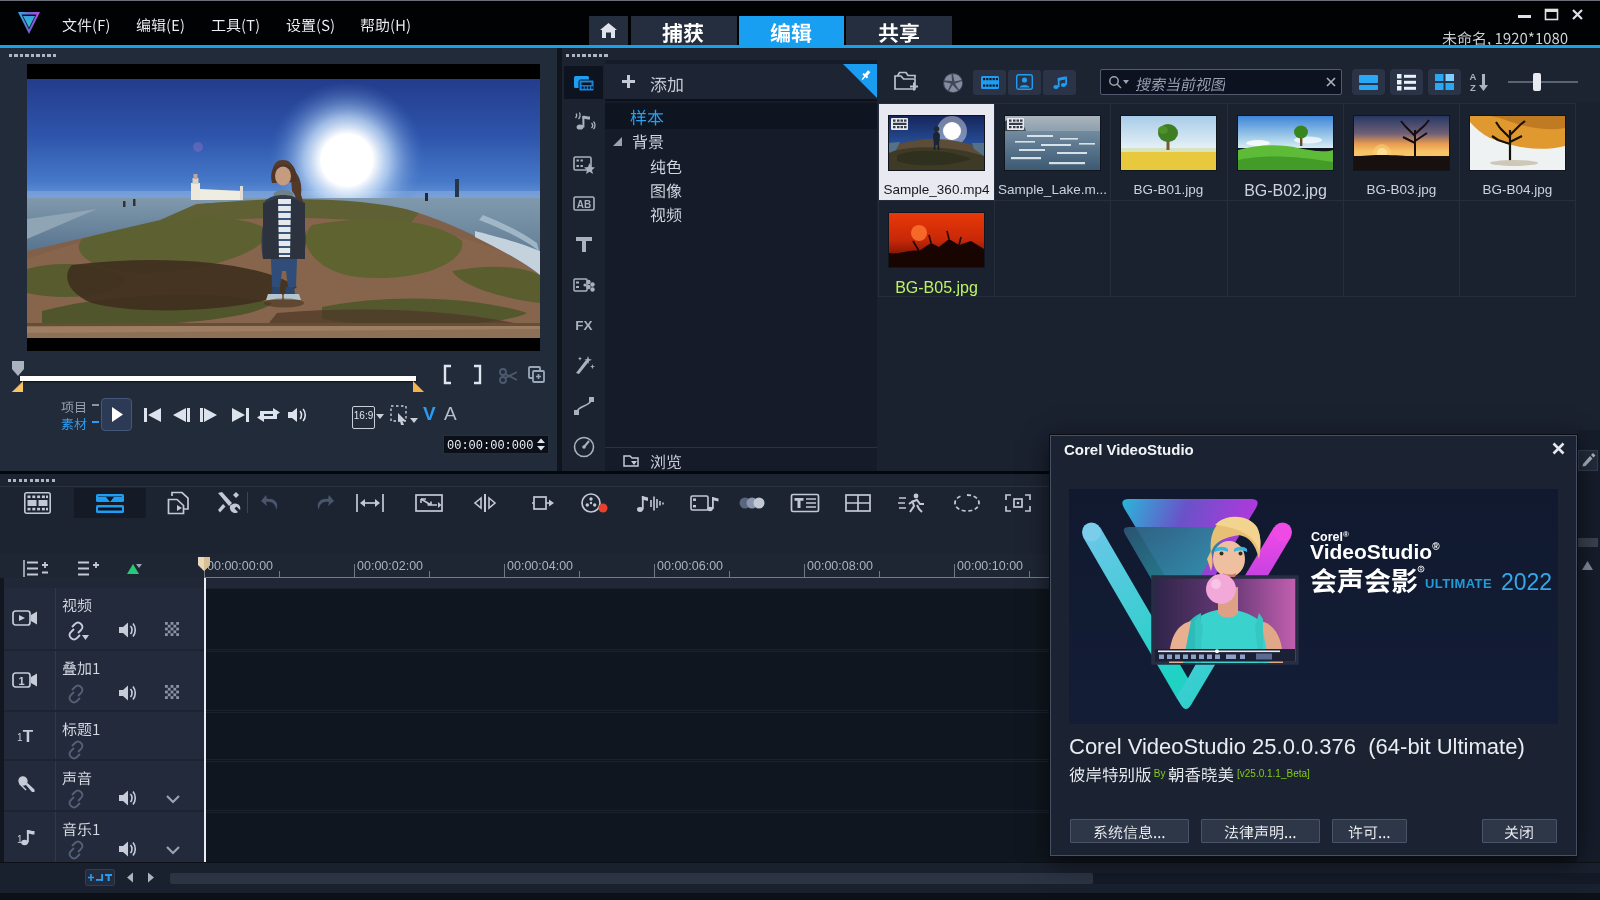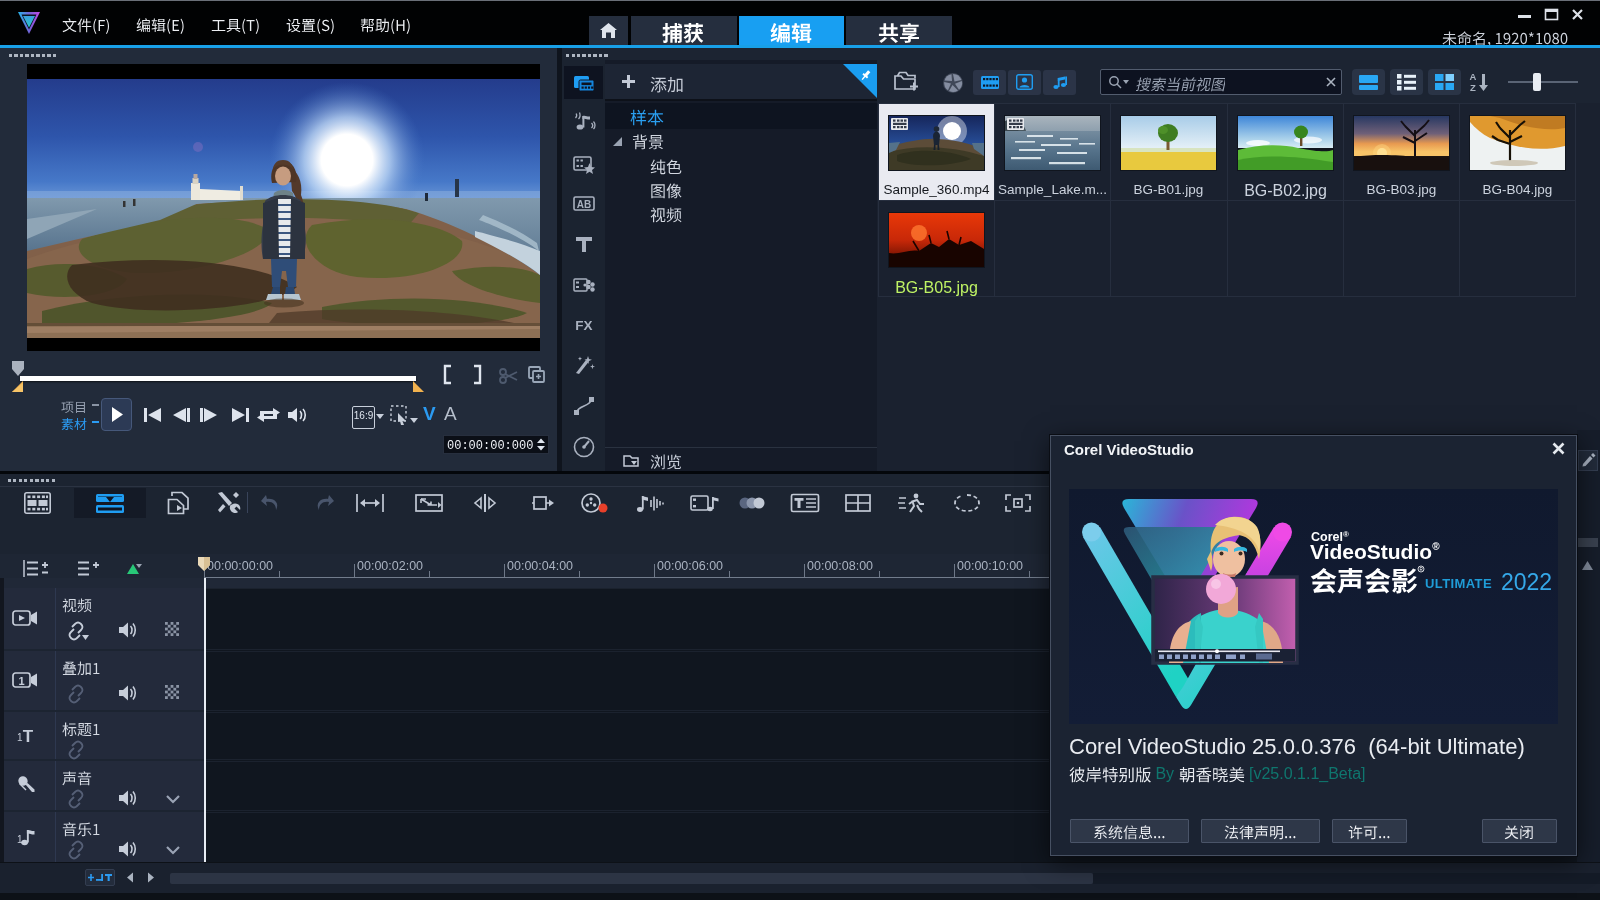--- a/index.html
+++ b/index.html
@@ -1071,21 +1071,21 @@
 </g>
 <text x="356" y="99" font-size="13" font-weight="bold" fill="#1f9dd8" font-family="Liberation Sans" letter-spacing="0.4">ULTIMATE</text>
 <text x="432" y="101" font-size="23" fill="#35a8e8" font-family="Liberation Sans">2022</text>
 </svg>
 <svg class="ab" style="left:1310px;top:564px" width="116" height="32" viewBox="0 -27 116 32">
     <path fill="#fff" d="M4.3 1.9C5.6 1.4 7.5 1.4 20.9 0.4C21.4 1.1 21.9 1.8 22.2 2.4L25.1 0.6C23.9 -1.4 21.4 -4.2 19.1 -6.3L16.3 -4.9C17.1 -4.2 17.8 -3.3 18.6 -2.5L9.2 -1.9C10.7 -3.3 12.2 -4.9 13.4 -6.4H24.8V-9.6H2.4V-6.4H8.9C7.5 -4.6 6.0 -3.2 5.3 -2.7C4.5 -1.9 3.9 -1.5 3.2 -1.4C3.6 -0.4 4.1 1.2 4.3 1.9ZM13.4 -23.1C10.8 -19.6 5.9 -16.3 0.7 -14.4C1.5 -13.7 2.6 -12.3 3.1 -11.5C4.5 -12.1 5.9 -12.8 7.2 -13.6V-11.8H19.9V-13.9C21.2 -13.0 22.7 -12.3 24.1 -11.7C24.6 -12.6 25.6 -13.9 26.4 -14.6C22.4 -15.8 18.1 -18.3 15.4 -20.5L16.3 -21.7ZM9.0 -14.8C10.7 -15.9 12.2 -17.1 13.6 -18.5C14.9 -17.3 16.6 -16.0 18.3 -14.8Z M38.8 -22.9V-20.9H28.6V-18.2H38.8V-16.5H30.4V-13.8H51.1V-16.5H42.1V-18.2H52.3V-20.9H42.1V-22.9ZM30.8 -12.3V-8.9C30.8 -6.2 30.5 -2.3 27.5 0.4C28.2 0.8 29.5 1.9 30.0 2.5C32.0 0.7 33.0 -1.7 33.5 -4.1H47.4V-2.6H50.7V-12.3ZM47.4 -6.8H42.0V-9.7H47.4ZM33.9 -6.8C34.0 -7.6 34.0 -8.3 34.0 -8.9V-9.7H38.9V-6.8Z M58.3 1.9C59.6 1.4 61.5 1.4 74.9 0.4C75.4 1.1 75.9 1.8 76.2 2.4L79.1 0.6C77.9 -1.4 75.4 -4.2 73.1 -6.3L70.3 -4.9C71.1 -4.2 71.8 -3.3 72.6 -2.5L63.2 -1.9C64.7 -3.3 66.2 -4.9 67.4 -6.4H78.8V-9.6H56.4V-6.4H62.9C61.5 -4.6 60.0 -3.2 59.3 -2.7C58.5 -1.9 57.9 -1.5 57.2 -1.4C57.6 -0.4 58.1 1.2 58.3 1.9ZM67.4 -23.1C64.8 -19.6 59.9 -16.3 54.7 -14.4C55.5 -13.7 56.6 -12.3 57.1 -11.5C58.5 -12.1 59.9 -12.8 61.2 -13.6V-11.8H73.9V-13.9C75.2 -13.0 76.7 -12.3 78.1 -11.7C78.6 -12.6 79.7 -13.9 80.4 -14.6C76.4 -15.8 72.1 -18.3 69.4 -20.5L70.3 -21.7ZM63.0 -14.8C64.7 -15.9 66.2 -17.1 67.6 -18.5C68.9 -17.3 70.6 -16.0 72.3 -14.8Z M103.0 -22.5C101.6 -20.3 98.9 -18.1 96.6 -16.9C97.4 -16.3 98.4 -15.3 98.9 -14.7C101.5 -16.3 104.2 -18.6 106.1 -21.2ZM103.7 -15.1C102.1 -12.9 99.2 -10.6 96.7 -9.2C97.5 -8.6 98.4 -7.7 98.9 -6.9C101.7 -8.6 104.7 -11.2 106.7 -13.9ZM86.9 -7.5H92.9V-6.1H86.9ZM86.5 -17.2H93.3V-16.1H86.5ZM86.5 -20.0H93.3V-19.0H86.5ZM84.6 -3.9C84.1 -2.6 83.2 -1.1 82.2 -0.1C82.8 0.3 83.9 1.1 84.4 1.6C85.4 0.5 86.6 -1.5 87.3 -3.1ZM91.9 -2.9C92.7 -1.6 93.6 0.3 94.0 1.5L96.4 0.3L96.2 -0.2C97.0 0.4 97.9 1.4 98.3 2.2C101.9 0.2 105.1 -2.8 107.1 -6.5L104.1 -7.6C102.5 -4.5 99.3 -1.9 96.1 -0.4C95.6 -1.4 94.8 -2.8 94.1 -3.9ZM87.9 -13.7 88.3 -13.0H82.2V-10.5H97.4V-13.0H91.8C91.6 -13.4 91.4 -13.8 91.1 -14.2H96.5V-22.0H83.4V-14.2H90.2ZM83.9 -9.6V-4.0H88.2V-0.5C88.2 -0.3 88.2 -0.2 87.9 -0.2C87.6 -0.2 86.8 -0.2 85.9 -0.2C86.3 0.5 86.7 1.6 86.8 2.4C88.3 2.4 89.4 2.4 90.3 2.0C91.2 1.6 91.4 0.9 91.4 -0.4V-4.0H96.1V-9.6Z"></path>
     <circle cx="111" cy="-22" r="3" fill="none" stroke="#fff" stroke-width="0.8"></circle>
     <text x="111" y="-20" font-size="4.5" fill="#fff" text-anchor="middle" font-family="Liberation Sans">R</text>
   </svg>
 <div class="ab " style="left:1069px;top:734px;width:480px;height:20px;color:#e9ecf1;font-size:22px">Corel VideoStudio 25.0.0.376&nbsp; (64-bit Ultimate)</div>
-<div class="ab" style="left:1069px;top:763px;color:#0f766e;font-size:16px"><svg class="t" style="vertical-align:3px" width="82" height="23" viewBox="0 0 82 23">
+<div class="ab" style="left:1069px;top:763px;color:#84cc16;font-size:10px"><svg class="t" style="vertical-align:3px" width="82" height="23" viewBox="0 0 82 23">
       <path fill="#e9ecf1" transform="translate(0,18)" d="M4.0 -13.8C3.3 -12.7 2.0 -11.3 0.7 -10.4C0.9 -10.2 1.2 -9.7 1.4 -9.4C2.8 -10.4 4.3 -11.9 5.2 -13.4ZM4.3 -10.2C3.4 -8.5 1.9 -6.8 0.5 -5.7C0.7 -5.5 1.1 -4.8 1.2 -4.5C1.7 -5.0 2.3 -5.6 2.8 -6.2V1.3H4.0V-7.7C4.6 -8.3 5.0 -9.1 5.4 -9.8ZM6.2 -11.4V-7.1C6.2 -4.8 6.1 -1.7 4.5 0.4C4.7 0.6 5.2 1.0 5.4 1.2C6.9 -0.9 7.3 -3.9 7.4 -6.3H7.6C8.2 -4.5 9.0 -3.0 10.2 -1.8C9.1 -0.8 7.8 -0.1 6.5 0.3C6.7 0.5 7.0 1.0 7.2 1.3C8.5 0.8 9.9 0.0 11.0 -0.9C12.1 0.0 13.4 0.8 14.9 1.3C15.1 1.0 15.5 0.5 15.7 0.2C14.3 -0.2 13.0 -0.9 11.9 -1.8C13.2 -3.1 14.1 -4.9 14.7 -7.1L13.9 -7.4L13.7 -7.4H11.2V-10.3H13.9C13.7 -9.5 13.5 -8.7 13.3 -8.2L14.4 -7.9C14.7 -8.7 15.1 -10.1 15.5 -11.3L14.6 -11.5L14.4 -11.4H11.2V-13.9H10.0V-11.4ZM10.0 -10.3V-7.4H7.4V-10.3ZM13.2 -6.3C12.7 -4.8 11.9 -3.6 11.0 -2.6C10.0 -3.6 9.3 -4.9 8.7 -6.3Z M18.5 -8.7V-5.5C18.5 -3.8 18.4 -1.5 17.1 0.2C17.3 0.4 17.9 0.8 18.1 1.0C19.5 -0.8 19.7 -3.5 19.7 -5.5V-7.6H31.9V-8.7ZM20.3 -3.3V-2.2H25.5V1.3H26.7V-2.2H32.2V-3.3H26.7V-5.1H31.3V-6.2H21.1V-5.1H25.5V-3.3ZM24.1 -13.9V-11.1H19.8V-13.2H18.6V-10.0H31.1V-13.2H29.8V-11.1H25.4V-13.9Z M40.5 -3.5C41.3 -2.7 42.2 -1.6 42.6 -0.8L43.6 -1.4C43.2 -2.2 42.3 -3.3 41.5 -4.1ZM43.6 -13.9V-12.1H40.4V-10.9H43.6V-8.8H39.4V-7.7H45.6V-5.7H39.7V-4.5H45.6V-0.2C45.6 0.0 45.5 0.1 45.3 0.1C45.0 0.1 44.1 0.1 43.1 0.1C43.3 0.4 43.4 1.0 43.5 1.3C44.7 1.3 45.6 1.3 46.1 1.1C46.6 0.9 46.8 0.5 46.8 -0.2V-4.5H48.7V-5.7H46.8V-7.7H48.8V-8.8H44.8V-10.9H48.0V-12.1H44.8V-13.9ZM34.6 -12.6C34.5 -10.5 34.1 -8.4 33.6 -7.0C33.9 -6.9 34.4 -6.6 34.6 -6.5C34.8 -7.2 35.1 -8.2 35.2 -9.3H36.5V-5.2C35.5 -4.9 34.5 -4.7 33.8 -4.5L34.0 -3.2L36.5 -4.0V1.3H37.7V-4.4L39.4 -4.9L39.3 -6.1L37.7 -5.6V-9.3H39.3V-10.5H37.7V-13.8H36.5V-10.5H35.4C35.5 -11.1 35.6 -11.7 35.6 -12.4Z M59.8 -11.9V-2.7H61.0V-11.9ZM63.3 -13.5V-0.3C63.3 0.0 63.2 0.1 62.9 0.1C62.6 0.1 61.7 0.1 60.5 0.1C60.7 0.4 60.9 1.0 61.0 1.3C62.5 1.3 63.3 1.3 63.9 1.1C64.3 0.9 64.6 0.5 64.6 -0.3V-13.5ZM52.2 -12.0H56.4V-8.8H52.2ZM51.0 -13.1V-7.7H57.6V-13.1ZM53.4 -7.3 53.3 -5.9H50.4V-4.7H53.2C52.9 -2.4 52.1 -0.6 50.0 0.5C50.3 0.7 50.7 1.1 50.8 1.4C53.2 0.1 54.0 -2.1 54.4 -4.7H56.6C56.5 -1.6 56.3 -0.4 56.1 -0.1C55.9 0.0 55.8 0.0 55.5 0.0C55.3 0.0 54.6 0.0 53.9 -0.0C54.1 0.3 54.3 0.8 54.3 1.2C55.0 1.2 55.7 1.2 56.1 1.1C56.5 1.1 56.8 1.0 57.1 0.6C57.5 0.1 57.7 -1.3 57.9 -5.3C57.9 -5.5 57.9 -5.9 57.9 -5.9H54.5L54.5 -7.3Z M67.7 -13.5V-7.0C67.7 -4.5 67.6 -1.5 66.5 0.6C66.8 0.8 67.2 1.1 67.4 1.4C68.4 -0.3 68.7 -2.5 68.8 -4.7H71.1V1.3H72.2V-5.8H68.9L68.9 -7.0V-8.2H73.2V-9.3H71.8V-13.9H70.7V-9.3H68.9V-13.5ZM80.1 -7.9C79.7 -6.0 79.1 -4.4 78.3 -3.1C77.5 -4.5 76.9 -6.1 76.5 -7.9ZM74.0 -12.7V-7.0C74.0 -4.6 73.8 -1.5 72.6 0.7C72.8 0.9 73.3 1.2 73.5 1.4C75.0 -1.0 75.2 -4.3 75.2 -7.0V-7.9H75.5C75.9 -5.7 76.6 -3.7 77.5 -2.1C76.7 -1.0 75.6 -0.2 74.5 0.3C74.7 0.6 75.1 1.1 75.2 1.4C76.3 0.8 77.4 -0.0 78.2 -1.1C79.0 -0.0 79.9 0.8 81.0 1.4C81.2 1.0 81.6 0.6 81.9 0.4C80.7 -0.2 79.8 -1.0 79.0 -2.0C80.1 -3.8 81.0 -6.0 81.4 -8.9L80.6 -9.1L80.4 -9.0H75.2V-11.7C77.4 -11.9 79.9 -12.2 81.6 -12.7L80.9 -13.7C79.2 -13.3 76.4 -12.9 74.0 -12.7Z"></path>
     </svg><span style="vertical-align:top;line-height:22px"> By </span><svg class="t" style="vertical-align:3px" width="66" height="23" viewBox="0 0 66 23">
       <path fill="#e9ecf1" transform="translate(0,18)" d="M2.5 -6.3H6.7V-5.0H2.5ZM2.5 -8.6H6.7V-7.3H2.5ZM0.7 -2.7V-1.6H3.9V1.3H5.1V-1.6H8.4V-2.7H5.1V-4.0H7.9V-9.6H5.1V-10.9H8.3V-12.0H5.1V-13.9H3.9V-12.0H0.9V-10.9H3.9V-9.6H1.3V-4.0H3.9V-2.7ZM13.9 -8.0V-5.2H10.4C10.4 -5.8 10.4 -6.4 10.4 -7.0V-8.0ZM13.9 -9.1H10.4V-11.9H13.9ZM9.2 -13.1V-7.0C9.2 -4.5 9.0 -1.5 6.9 0.6C7.2 0.8 7.7 1.1 7.9 1.4C9.4 -0.1 10.0 -2.1 10.2 -4.1H13.9V-0.2C13.9 0.0 13.8 0.1 13.6 0.1C13.4 0.1 12.6 0.1 11.7 0.1C11.9 0.4 12.1 1.0 12.1 1.3C13.3 1.3 14.1 1.3 14.5 1.1C15.0 0.9 15.1 0.5 15.1 -0.2V-13.1Z M21.1 -1.8H28.6V-0.3H21.1ZM21.1 -2.7V-4.2H28.6V-2.7ZM19.9 -5.2V1.3H21.1V0.7H28.6V1.3H29.9V-5.2ZM29.3 -13.7C26.9 -13.1 22.5 -12.7 18.8 -12.5C18.9 -12.2 19.1 -11.7 19.1 -11.4C20.7 -11.5 22.4 -11.6 24.1 -11.8V-10.1H17.4V-8.9H22.8C21.3 -7.4 19.1 -6.0 17.1 -5.3C17.4 -5.0 17.8 -4.6 17.9 -4.3C20.1 -5.2 22.6 -6.9 24.1 -8.9V-5.7H25.4V-8.9C27.0 -7.0 29.4 -5.3 31.6 -4.5C31.8 -4.8 32.1 -5.2 32.4 -5.5C30.4 -6.2 28.2 -7.5 26.7 -8.9H32.1V-10.1H25.4V-11.9C27.2 -12.1 28.9 -12.4 30.3 -12.8Z M37.6 -6.8V-3.1H35.2V-6.8ZM37.6 -7.9H35.2V-11.6H37.6ZM34.2 -12.7V-0.6H35.2V-1.9H38.6V-12.7ZM46.7 -10.7C46.1 -9.9 45.2 -9.3 44.2 -8.7C43.8 -9.3 43.5 -10.0 43.2 -10.8L48.2 -11.3L48.0 -12.3L42.9 -11.8C42.8 -12.4 42.7 -13.1 42.7 -13.8H41.5C41.6 -13.1 41.7 -12.3 41.8 -11.7L39.2 -11.4L39.4 -10.4L42.1 -10.6C42.4 -9.8 42.8 -8.9 43.2 -8.2C41.9 -7.7 40.5 -7.3 39.1 -7.0C39.3 -6.8 39.7 -6.3 39.8 -6.0C41.2 -6.4 42.6 -6.8 43.8 -7.4C44.7 -6.3 45.8 -5.7 46.9 -5.7C47.9 -5.7 48.3 -6.2 48.5 -7.9C48.2 -8.0 47.9 -8.2 47.6 -8.4C47.6 -7.2 47.4 -6.8 47.0 -6.8C46.3 -6.7 45.5 -7.2 44.8 -7.9C46.1 -8.5 47.1 -9.3 47.8 -10.3ZM39.1 -5.0V-4.0H41.7C41.5 -1.7 40.9 -0.4 38.4 0.3C38.7 0.5 39.0 1.0 39.2 1.3C41.9 0.4 42.7 -1.3 42.9 -4.0H44.5V-0.4C44.5 0.7 44.8 1.1 46.0 1.1C46.2 1.1 47.3 1.1 47.5 1.1C48.5 1.1 48.8 0.6 48.9 -1.2C48.5 -1.3 48.1 -1.5 47.8 -1.6C47.8 -0.2 47.7 0.1 47.4 0.1C47.2 0.1 46.3 0.1 46.1 0.1C45.8 0.1 45.7 0.0 45.7 -0.4V-4.0H48.6V-5.0Z M61.0 -13.9C60.6 -13.2 60.0 -12.2 59.5 -11.6H55.2L55.8 -11.8C55.5 -12.4 54.9 -13.3 54.3 -13.9L53.2 -13.5C53.7 -12.9 54.2 -12.1 54.5 -11.6H51.1V-10.4H57.1V-9.1H51.9V-8.0H57.1V-6.6H50.4V-5.5H57.0C56.9 -5.1 56.8 -4.6 56.7 -4.2H50.9V-3.1H56.4C55.6 -1.4 54.0 -0.4 50.2 0.2C50.4 0.4 50.7 1.0 50.8 1.3C55.1 0.6 56.9 -0.8 57.7 -3.0C59.0 -0.6 61.2 0.7 64.6 1.3C64.7 0.9 65.1 0.4 65.3 0.1C62.3 -0.2 60.1 -1.3 58.9 -3.1H65.0V-4.2H58.0C58.1 -4.6 58.2 -5.1 58.2 -5.5H65.2V-6.6H58.3V-8.0H63.7V-9.1H58.3V-10.4H64.4V-11.6H60.9C61.3 -12.1 61.8 -12.9 62.3 -13.5Z"></path>
     </svg><span style="vertical-align:top;line-height:22px"> [v25.0.1.1_Beta]</span></div>
 <div class="ab " style="left:1070px;top:819px;width:119px;height:24px;background:#2e3748;border:1px solid #4a5468;border-radius:1px"></div>
 <div class="ab" style="left:1093px;top:822px"><svg class="t" style="vertical-align:0px" width="73" height="21" viewBox="0 0 73 21">
       <path fill="#eceef2" transform="translate(0,16)" d="M4.3 -3.4C3.5 -2.3 2.2 -1.2 1.1 -0.4C1.3 -0.3 1.8 0.1 2.0 0.3C3.2 -0.5 4.5 -1.7 5.4 -3.0ZM9.5 -2.9C10.8 -1.9 12.3 -0.5 13.1 0.3L14.0 -0.3C13.2 -1.2 11.7 -2.5 10.4 -3.4ZM10.0 -6.7C10.3 -6.3 10.8 -5.9 11.2 -5.4L4.6 -5.0C6.8 -6.1 9.1 -7.5 11.3 -9.2L10.5 -9.9C9.7 -9.3 8.9 -8.7 8.1 -8.1L4.4 -8.0C5.5 -8.7 6.6 -9.7 7.6 -10.7C9.6 -10.9 11.4 -11.2 12.8 -11.5L12.0 -12.5C9.6 -11.9 5.2 -11.5 1.6 -11.3C1.7 -11.0 1.9 -10.6 1.9 -10.3C3.2 -10.4 4.6 -10.5 6.0 -10.6C5.0 -9.6 3.9 -8.7 3.5 -8.4C3.1 -8.1 2.7 -7.9 2.4 -7.8C2.5 -7.5 2.7 -7.0 2.7 -6.8C3.1 -6.9 3.5 -7.0 6.6 -7.2C5.3 -6.4 4.2 -5.8 3.7 -5.5C2.7 -5.1 2.1 -4.8 1.6 -4.7C1.7 -4.4 1.9 -3.9 1.9 -3.7C2.4 -3.8 2.9 -3.9 7.1 -4.2V-0.3C7.1 -0.1 7.0 -0.1 6.8 -0.1C6.5 -0.0 5.7 -0.0 4.8 -0.1C5.0 0.2 5.2 0.7 5.2 1.0C6.3 1.0 7.1 1.0 7.6 0.8C8.1 0.7 8.2 0.3 8.2 -0.3V-4.3L11.9 -4.6C12.4 -4.1 12.7 -3.6 13.0 -3.2L13.9 -3.8C13.3 -4.7 12.0 -6.1 10.8 -7.1Z M25.5 -5.3V-0.5C25.5 0.6 25.7 0.9 26.8 0.9C27.0 0.9 27.9 0.9 28.1 0.9C29.0 0.9 29.3 0.3 29.4 -1.7C29.1 -1.8 28.6 -2.0 28.4 -2.2C28.4 -0.4 28.3 -0.1 28.0 -0.1C27.8 -0.1 27.1 -0.1 27.0 -0.1C26.6 -0.1 26.6 -0.1 26.6 -0.5V-5.3ZM22.6 -5.2C22.6 -2.3 22.2 -0.7 19.8 0.2C20.0 0.4 20.3 0.9 20.5 1.2C23.2 0.0 23.6 -1.9 23.8 -5.2ZM15.6 -0.8 15.9 0.3C17.2 -0.1 19.0 -0.7 20.7 -1.2L20.5 -2.2C18.7 -1.7 16.8 -1.1 15.6 -0.8ZM23.9 -12.4C24.2 -11.7 24.6 -10.9 24.7 -10.4H21.1V-9.4H23.8C23.1 -8.5 22.1 -7.1 21.8 -6.8C21.5 -6.5 21.1 -6.4 20.8 -6.3C20.9 -6.1 21.1 -5.5 21.2 -5.2C21.6 -5.4 22.2 -5.5 27.7 -6.0C27.9 -5.6 28.1 -5.2 28.3 -4.9L29.2 -5.4C28.8 -6.3 27.8 -7.7 27.0 -8.7L26.1 -8.3C26.4 -7.9 26.8 -7.4 27.1 -6.9L23.0 -6.5C23.7 -7.3 24.5 -8.5 25.1 -9.4H29.2V-10.4H24.9L25.9 -10.7C25.7 -11.2 25.3 -12.0 25.0 -12.6ZM15.9 -6.3C16.1 -6.5 16.5 -6.5 18.3 -6.8C17.6 -5.8 17.0 -5.1 16.8 -4.8C16.3 -4.3 15.9 -3.9 15.6 -3.8C15.8 -3.5 15.9 -3.0 16.0 -2.7C16.3 -2.9 16.8 -3.1 20.5 -3.9C20.5 -4.1 20.5 -4.6 20.5 -4.9L17.7 -4.3C18.8 -5.7 19.9 -7.3 20.9 -8.9L19.9 -9.5C19.6 -8.9 19.3 -8.4 18.9 -7.8L17.1 -7.6C18.0 -8.9 19.0 -10.6 19.6 -12.1L18.5 -12.7C17.9 -10.8 16.7 -8.9 16.4 -8.4C16.1 -7.9 15.8 -7.6 15.5 -7.5C15.6 -7.2 15.8 -6.6 15.9 -6.3Z M35.7 -8.0V-7.0H43.0V-8.0ZM35.7 -5.8V-4.9H43.0V-5.8ZM34.6 -10.1V-9.2H44.2V-10.1ZM38.1 -12.2C38.5 -11.6 39.0 -10.7 39.2 -10.2L40.2 -10.7C40.0 -11.2 39.5 -12.0 39.1 -12.6ZM35.5 -3.6V1.2H36.5V0.6H42.2V1.2H43.2V-3.6ZM36.5 -0.3V-2.7H42.2V-0.3ZM33.8 -12.5C33.1 -10.3 31.8 -8.0 30.5 -6.6C30.7 -6.3 31.0 -5.7 31.1 -5.5C31.6 -6.1 32.1 -6.7 32.5 -7.4V1.2H33.6V-9.2C34.1 -10.2 34.5 -11.2 34.8 -12.2Z M49.0 -8.2H56.0V-7.0H49.0ZM49.0 -6.2H56.0V-5.0H49.0ZM49.0 -10.3H56.0V-9.1H49.0ZM48.9 -3.0V-0.6C48.9 0.6 49.4 0.9 51.1 0.9C51.5 0.9 54.2 0.9 54.6 0.9C56.0 0.9 56.4 0.5 56.6 -1.4C56.2 -1.5 55.8 -1.7 55.5 -1.8C55.4 -0.3 55.3 -0.1 54.5 -0.1C53.9 -0.1 51.6 -0.1 51.2 -0.1C50.2 -0.1 50.1 -0.2 50.1 -0.6V-3.0ZM56.4 -2.9C57.1 -1.9 57.9 -0.6 58.1 0.2L59.2 -0.3C58.9 -1.1 58.2 -2.4 57.5 -3.3ZM47.2 -3.1C46.9 -2.1 46.3 -0.8 45.7 0.0L46.7 0.5C47.3 -0.4 47.8 -1.7 48.2 -2.6ZM51.3 -3.6C52.0 -2.9 52.9 -1.9 53.3 -1.2L54.2 -1.8C53.8 -2.4 53.0 -3.4 52.2 -4.1H57.1V-11.2H52.6C52.8 -11.6 53.1 -12.1 53.3 -12.5L52.0 -12.8C51.9 -12.3 51.6 -11.7 51.4 -11.2H47.9V-4.1H52.1Z M62.1 0.2C62.6 0.2 63.1 -0.2 63.1 -0.8C63.1 -1.5 62.6 -1.9 62.1 -1.9C61.5 -1.9 61.1 -1.5 61.1 -0.8C61.1 -0.2 61.5 0.2 62.1 0.2Z M66.3 0.2C66.8 0.2 67.2 -0.2 67.2 -0.8C67.2 -1.5 66.8 -1.9 66.3 -1.9C65.7 -1.9 65.3 -1.5 65.3 -0.8C65.3 -0.2 65.7 0.2 66.3 0.2Z M70.4 0.2C71.0 0.2 71.4 -0.2 71.4 -0.8C71.4 -1.5 71.0 -1.9 70.4 -1.9C69.9 -1.9 69.4 -1.5 69.4 -0.8C69.4 -0.2 69.9 0.2 70.4 0.2Z"></path>
     </svg></div>
 <div class="ab " style="left:1201px;top:819px;width:119px;height:24px;background:#2e3748;border:1px solid #4a5468;border-radius:1px"></div>
 <div class="ab" style="left:1224px;top:822px"><svg class="t" style="vertical-align:0px" width="73" height="21" viewBox="0 0 73 21">

